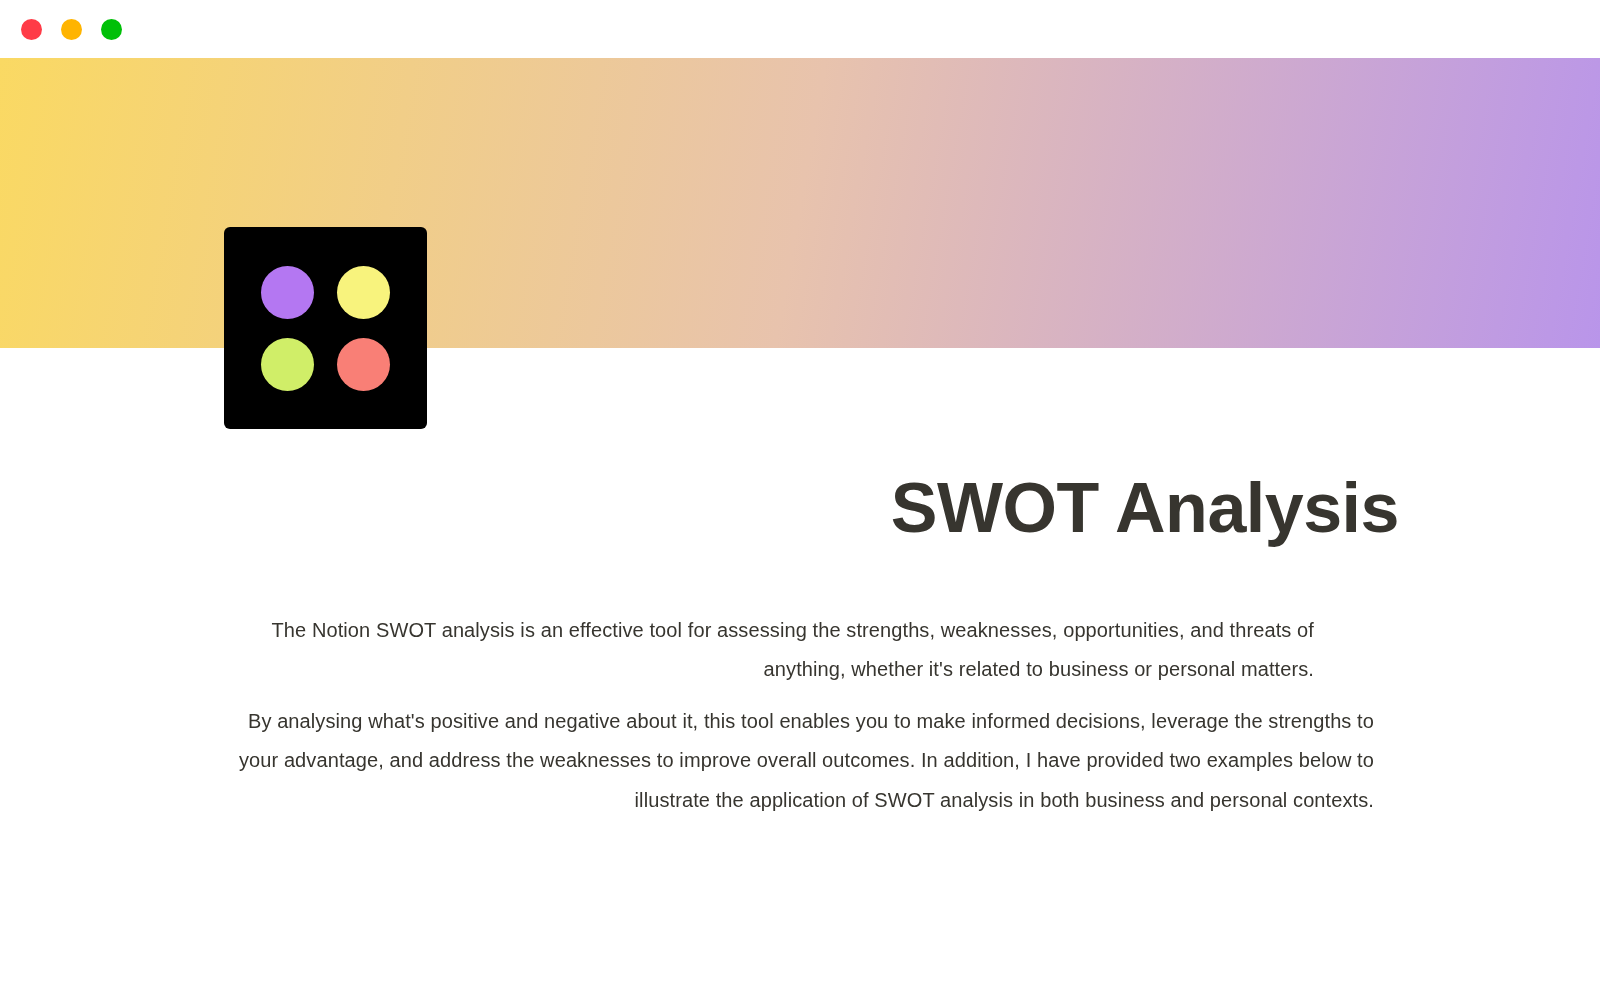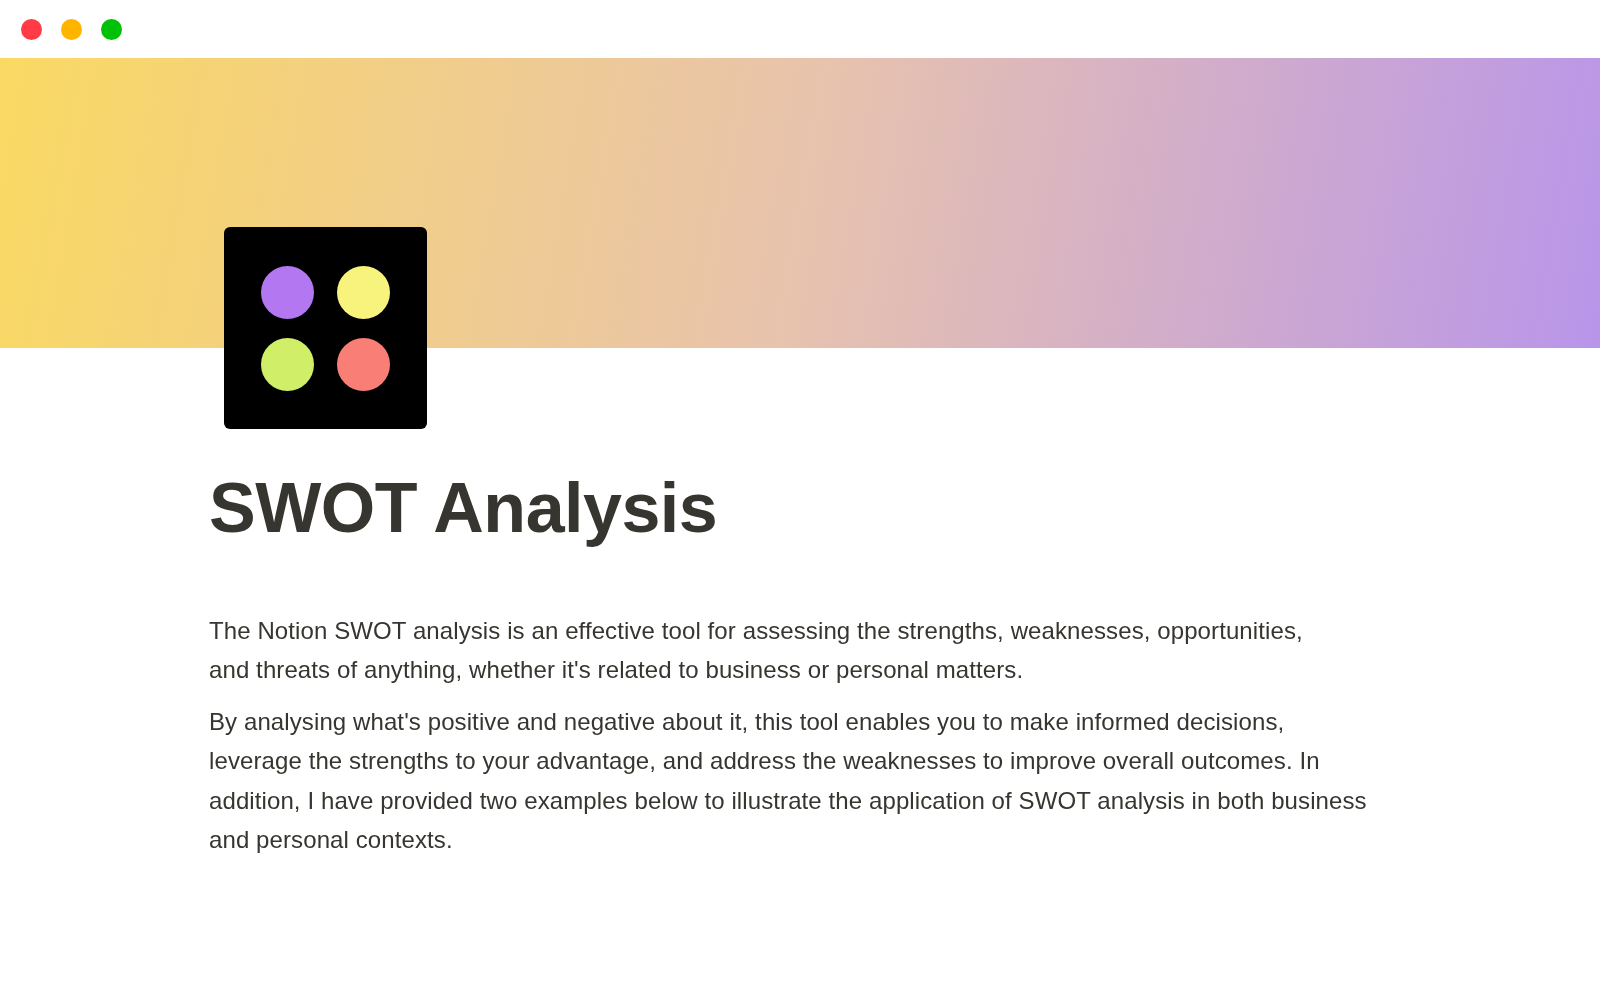--- a/index.html
+++ b/index.html
@@ -10,20 +10,21 @@
     overflow: hidden;
     background: #ffffff;
     font-family: "Liberation Sans", "DejaVu Sans", sans-serif;
   }
 
   #app-window {
     position: relative;
     width: 1600px;
     height: 1000px;
     background: #ffffff;
+    text-align: right;
   }
 
   
   #titlebar {
     position: absolute;
     top: 0; left: 0;
     width: 1600px;
     height: 58px;
     background: #ffffff;
     display: flex;
@@ -85,21 +86,21 @@
     font-size: 70px;
     font-weight: 700;
     line-height: 1.15;
     letter-spacing: -0.5px;
     color: #37352f;
     margin-bottom: 62px;
     white-space: nowrap;
   }
 
   .doc-paragraph {
-    font-size: 24px;
+    font-size: 20px;
     line-height: 39.5px;
     color: #37352f;
     letter-spacing: 0.1px;
     margin-bottom: 12px;
   }
   .doc-paragraph:last-child { margin-bottom: 6px; }
   #paragraph-1 { max-width: 1105px; }
   #paragraph-2 { max-width: 1165px; }
 </style>
 </head>

